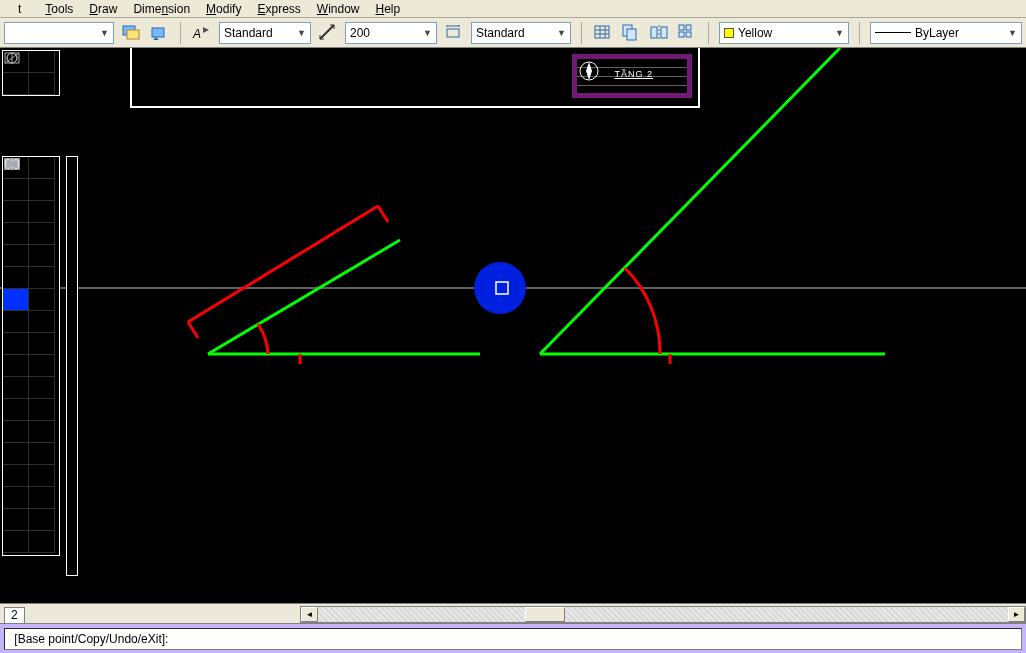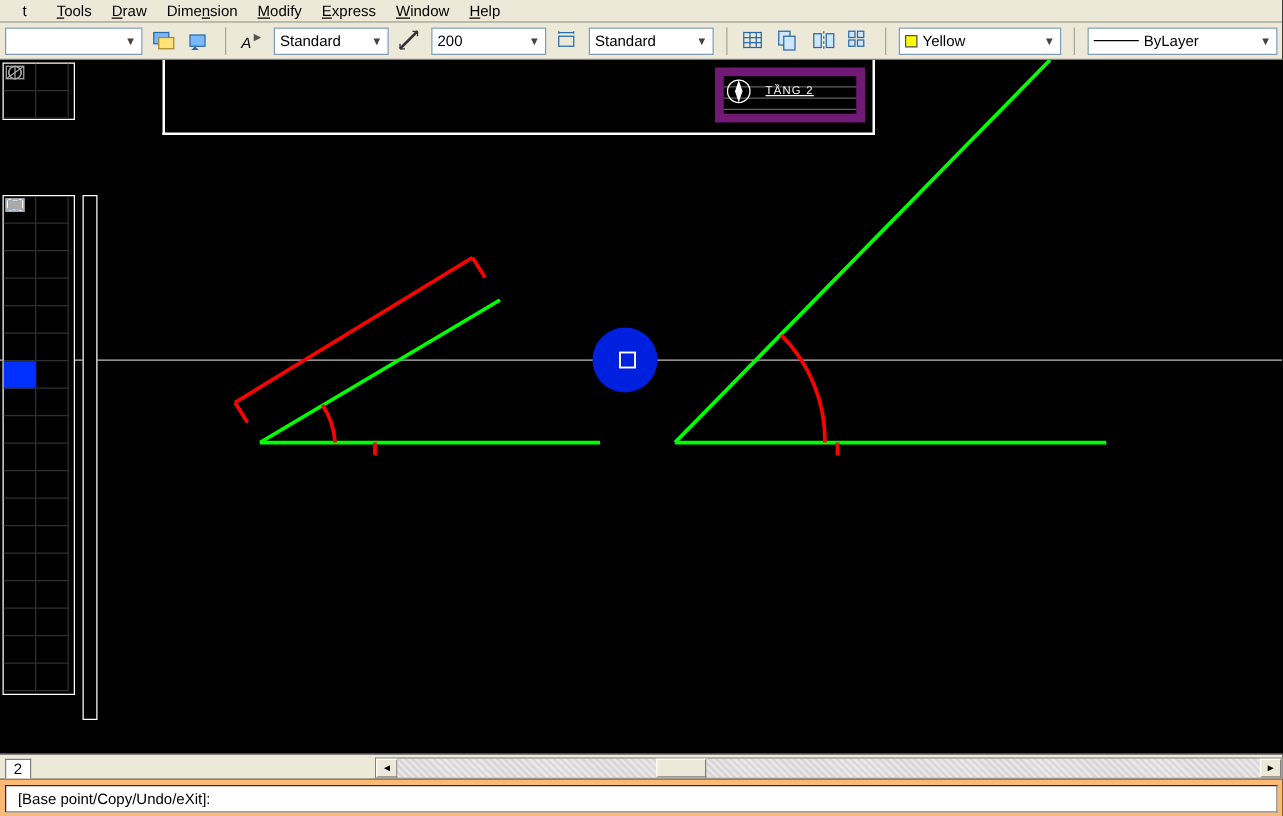--- a/index.html
+++ b/index.html
@@ -32,30 +32,30 @@
 .palette .cell { width: 26px; height: 22px; border-right: 1px solid #303030; border-bottom: 1px solid #303030; display: flex; align-items: center; justify-content: center; }
 .palette .cell svg { width: 18px; height: 14px; }
 
 
 .titleframe { position: absolute; left: 130px; top: 0; width: 570px; height: 60px; border: 2px solid #fff; border-top: none; }
 
 
 .tabbar { position: absolute; left: 0; right: 0; bottom: 30px; height: 20px; background: #ece9d8; border-top: 1px solid #808080; display: flex; align-items: flex-end; padding-left: 4px; }
 .tab { height: 16px; background: #fff; border: 1px solid #808080; border-bottom: none; padding: 0 6px; font-size: 11px; }
 
-.cmdbar { position: absolute; left: 0; right: 0; bottom: 0; height: 30px; background: #fdba74; border-top: 1px solid #808080; display: flex; align-items: center; }
+.cmdbar { position: absolute; left: 0; right: 0; bottom: 0; height: 30px; background: #c4b5fd; border-top: 1px solid #808080; display: flex; align-items: center; }
 .cmdbar .cmd-pre { font-family: "Courier New", monospace; font-size: 14px; padding: 2px 6px; white-space: pre; flex: 1; background: #fff; height: 22px; border: 1px inset #808080; margin: 0 4px; display: flex; align-items: center; }
 
 .hscroll { position: absolute; right: 0; bottom: 30px; left: 300px; height: 17px; background: #ece9d8; border: 1px solid #808080; display: flex; }
 .hscroll .sb-btn { width: 17px; height: 15px; background: #ece9d8; border: 1px solid #fff; border-right-color: #808080; border-bottom-color: #808080; display: flex; align-items: center; justify-content: center; font-size: 8px; }
 .hscroll .sb-track { flex: 1; background: repeating-linear-gradient(45deg,#e8e8e8 0 2px,#d8d8d8 2px 4px); position: relative; }
 .hscroll .sb-thumb { position: absolute; left: 30%; width: 40px; top: 0; bottom: 0; background: #ece9d8; border: 1px solid #fff; border-right-color: #808080; border-bottom-color: #808080; }
 
 
-.tb-mini { position: absolute; right: 6px; top: 6px; width: 120px; height: 44px; border: 7px solid #701a75; }
+.tb-mini { position: absolute; right: 6px; top: 6px; width: 120px; height: 44px; border: 5px solid #701a75; }
 .tb-mini .r { border-bottom: 1px solid #606060; height: 9px; }
 .tb-mini .t { position: absolute; right: 34px; bottom: 14px; color: #fff; font-size: 9px; letter-spacing: 1px; text-decoration: underline; }
 
 
 .line-prev { width: 36px; height: 0; border-top: 1px solid #000; }
 </style>
 </head>
 <body>
 
 <div class="menubar">

